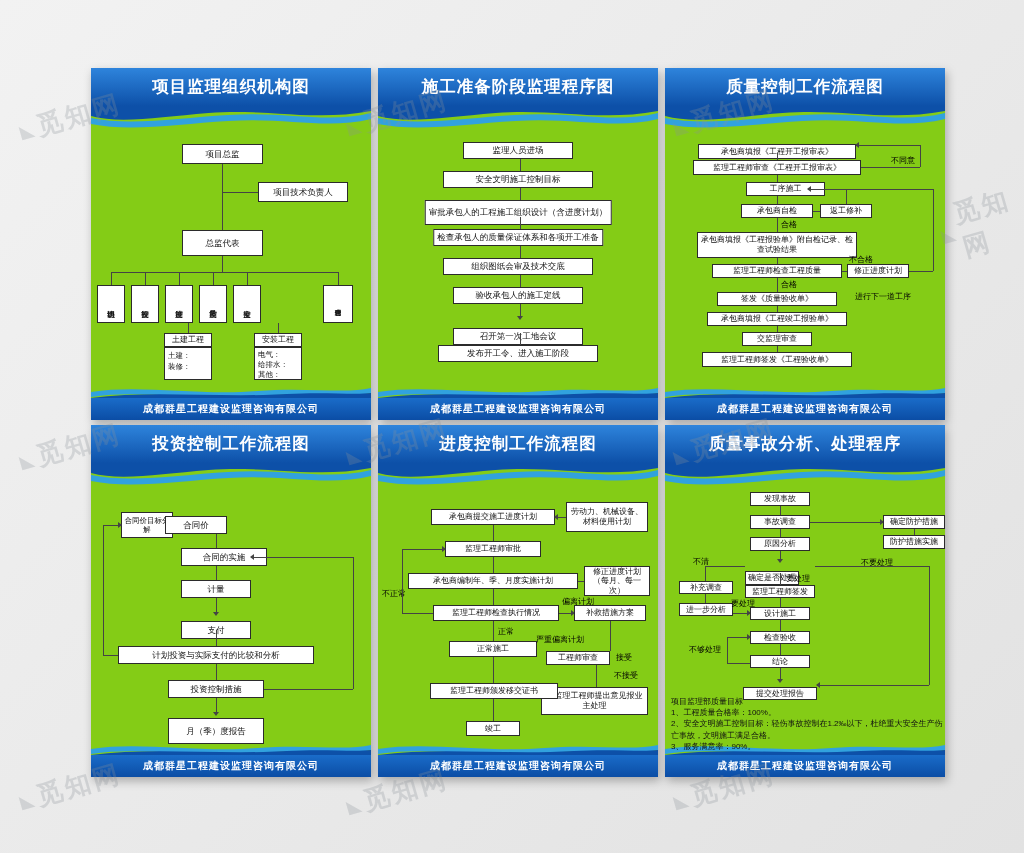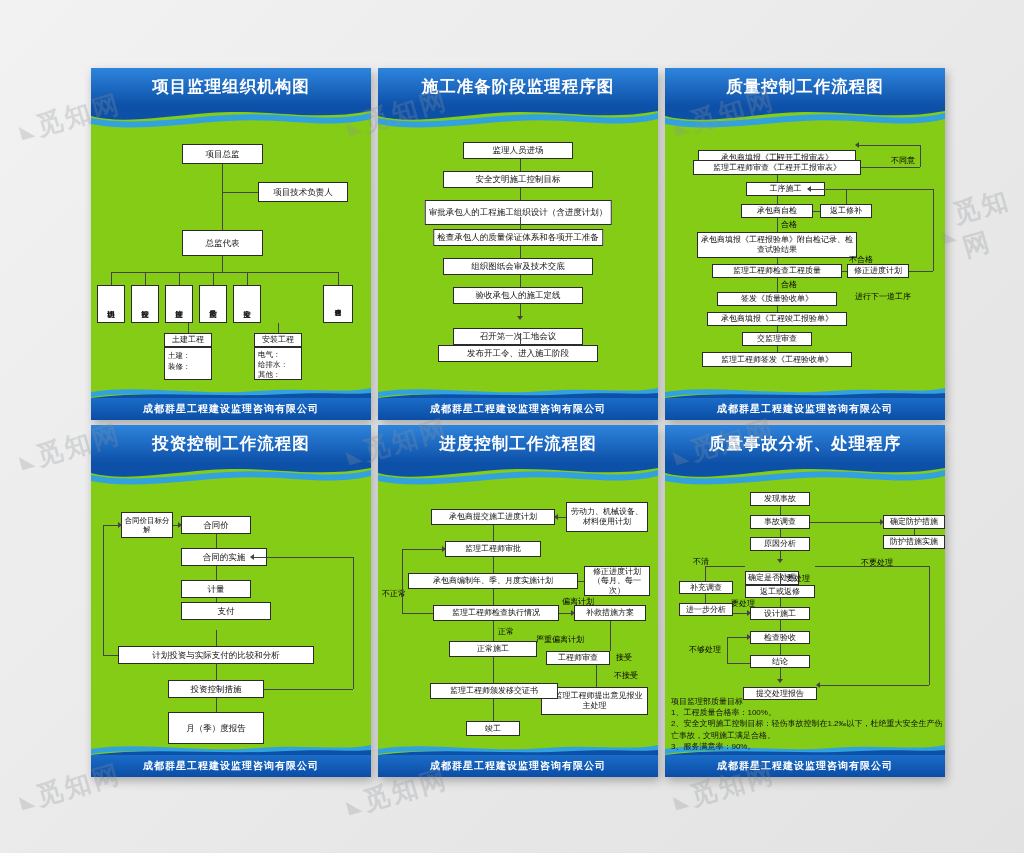--- a/index.html
+++ b/index.html
@@ -128,21 +128,21 @@
 
   <section class="panel">
     <header class="ph">
       <h2 class="pt">质量控制工作流程图</h2>
     </header>
     <svg class="wave" width="286" height="26" viewBox="0 0 286 26" preserveAspectRatio="none">
         <path d="M0,0 H286 V5 C226,16 180,2 120,7 C70,11 30,18 0,10 Z" fill="#0d50a8"></path>
         <path d="M0,12 C40,20 90,12 140,9 C200,5 240,18 286,7 V13 C240,24 200,11 140,15 C90,18 40,26 0,18 Z" fill="#31a2de"></path>
       </svg>
     <div class="pb" style="font-size:8px">
-      <div class="bx" style="left:33px;top:18px;width:158px;height:15px">承包商填报《工程开工报审表》</div>
+      <div class="bx" style="left:33px;top:12px;width:158px;height:15px">承包商填报《工程开工报审表》</div>
       <div class="ad" style="left:112px;top:21px;height:7px"></div>
       <div class="bx" style="left:28px;top:28px;width:168px;height:15px">监理工程师审查《工程开工报审表》</div>
       <div class="lb" style="left:226px;top:24px">不同意</div>
       <div class="hl" style="left:196px;top:35px;width:59px"></div>
       <div class="vl" style="left:255px;top:13px;height:22px"></div>
       <div class="al" style="left:191px;top:13px;width:64px"></div>
       <div class="ad" style="left:112px;top:43px;height:7px"></div>
       <div class="bx" style="left:81px;top:50px;width:79px;height:14px">工序施工</div>
       <div class="ad" style="left:112px;top:64px;height:8px"></div>
       <div class="bx" style="left:76px;top:72px;width:72px;height:14px">承包商自检</div>
@@ -184,33 +184,33 @@
     <header class="ph">
       <h2 class="pt">投资控制工作流程图</h2>
     </header>
     <svg class="wave" width="286" height="26" viewBox="0 0 286 26" preserveAspectRatio="none">
         <path d="M0,0 H286 V5 C226,16 180,2 120,7 C70,11 30,18 0,10 Z" fill="#0d50a8"></path>
         <path d="M0,12 C40,20 90,12 140,9 C200,5 240,18 286,7 V13 C240,24 200,11 140,15 C90,18 40,26 0,18 Z" fill="#31a2de"></path>
       </svg>
     <div class="pb">
       <div class="bx" style="left:30px;top:23px;width:52px;height:26px;font-size:7.5px;white-space:normal">合同价目标分解</div>
       <div class="ar2" style="left:82px;top:36px;width:8px"></div>
-      <div class="bx" style="left:90px;top:27px;width:70px;height:18px">合同价</div>
+      <div class="bx" style="left:74px;top:27px;width:62px;height:18px">合同价</div>
       <div class="ad" style="left:125px;top:45px;height:14px"></div>
       <div class="bx" style="left:90px;top:59px;width:86px;height:18px">合同的实施</div>
       <div class="ad" style="left:125px;top:77px;height:14px"></div>
       <div class="bx" style="left:90px;top:91px;width:70px;height:18px">计量</div>
       <div class="ad" style="left:125px;top:109px;height:14px"></div>
-      <div class="bx" style="left:90px;top:113px;width:90px;height:18px">支付</div>
+      <div class="bx" style="left:90px;top:132px;width:70px;height:18px">支付</div>
       <div class="ad" style="left:125px;top:141px;height:16px"></div>
       <div class="bx" style="left:27px;top:157px;width:196px;height:18px">计划投资与实际支付的比较和分析</div>
       <div class="ad" style="left:125px;top:175px;height:16px"></div>
       <div class="bx" style="left:77px;top:191px;width:96px;height:18px">投资控制措施</div>
       <div class="ad" style="left:125px;top:209px;height:14px"></div>
-      <div class="bx" style="left:77px;top:223px;width:96px;height:32px">月（季）度报告</div>
+      <div class="bx" style="left:77px;top:229px;width:96px;height:26px">月（季）度报告</div>
       <div class="hl" style="left:12px;top:166px;width:15px"></div>
       <div class="vl" style="left:12px;top:36px;height:130px"></div>
       <div class="ar2" style="left:12px;top:36px;width:18px"></div>
       <div class="hl" style="left:173px;top:200px;width:89px"></div>
       <div class="vl" style="left:262px;top:68px;height:132px"></div>
       <div class="al" style="left:160px;top:68px;width:102px"></div>
     </div>
     <svg class="wave" width="286" height="16" viewBox="0 0 286 16" preserveAspectRatio="none">
         <path d="M0,10 C50,2 110,14 170,9 C220,5 260,12 286,6 V11 C260,17 220,10 170,14 C110,19 50,7 0,15 Z" fill="#31a2de"></path>
         <path d="M0,16 C60,8 130,16 200,12 C240,10 270,13 286,11 V16 Z" fill="#0d50a8"></path>
@@ -298,21 +298,21 @@
       <div class="al" style="left:152px;top:196px;width:112px"></div>
       <div class="lb" style="left:28px;top:68px">不清</div>
       <div class="hl" style="left:40px;top:77px;width:40px"></div>
       <div class="ad" style="left:40px;top:77px;height:15px"></div>
       <div class="bx" style="left:14px;top:92px;width:54px;height:13px">补充调查</div>
       <div class="ad" style="left:40px;top:105px;height:9px"></div>
       <div class="bx" style="left:14px;top:114px;width:54px;height:13px">进一步分析</div>
       <div class="lb" style="left:66px;top:110px">要处理</div>
       <div class="ar2" style="left:68px;top:124px;width:17px"></div>
       <div class="ad" style="left:115px;top:84px;height:12px"></div>
-      <div class="bx" style="left:80px;top:96px;width:70px;height:13px">返工或返修</div>
+      <div class="bx" style="left:80px;top:96px;width:70px;height:13px">监理工程师签发</div>
       <div class="ad" style="left:115px;top:109px;height:9px"></div>
       <div class="bx" style="left:85px;top:118px;width:60px;height:13px">设计施工</div>
       <div class="ad" style="left:115px;top:131px;height:11px"></div>
       <div class="bx" style="left:85px;top:142px;width:60px;height:13px">检查验收</div>
       <div class="lb" style="left:24px;top:156px">不够处理</div>
       <div class="hl" style="left:62px;top:174px;width:23px"></div>
       <div class="vl" style="left:62px;top:148px;height:26px"></div>
       <div class="ar2" style="left:62px;top:148px;width:23px"></div>
       <div class="ad" style="left:115px;top:155px;height:11px"></div>
       <div class="bx" style="left:85px;top:166px;width:60px;height:13px">结论</div>

